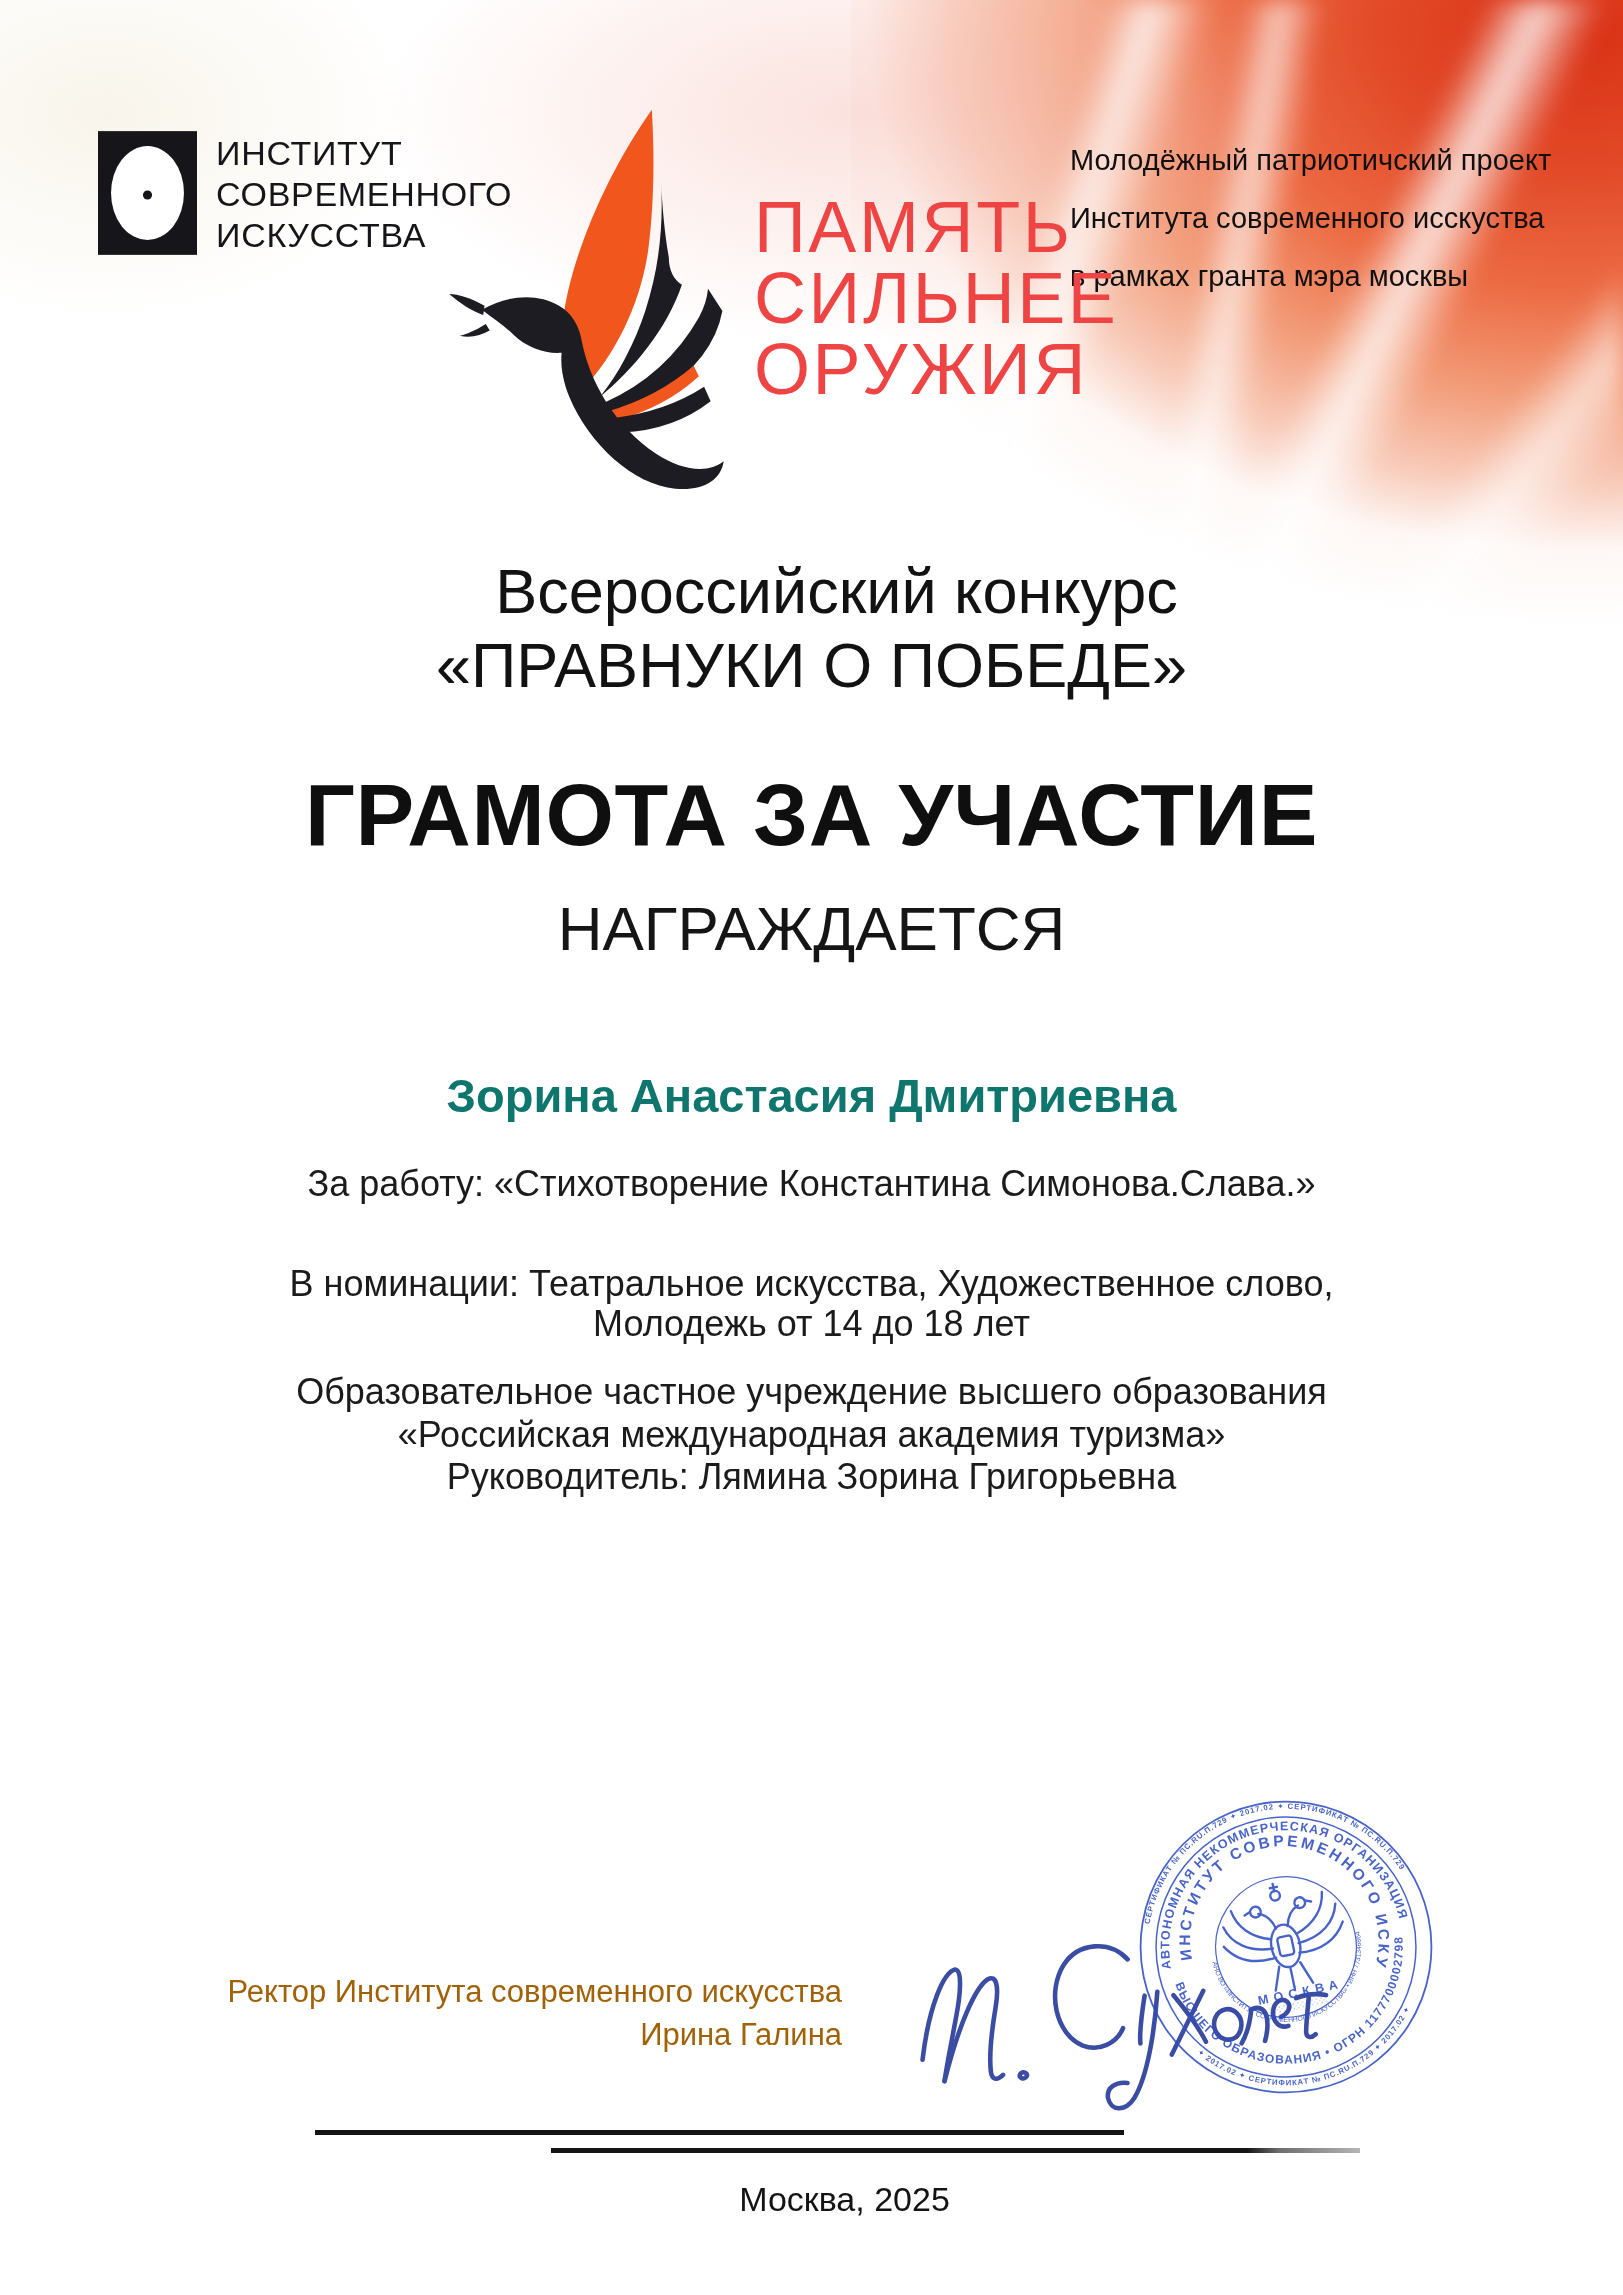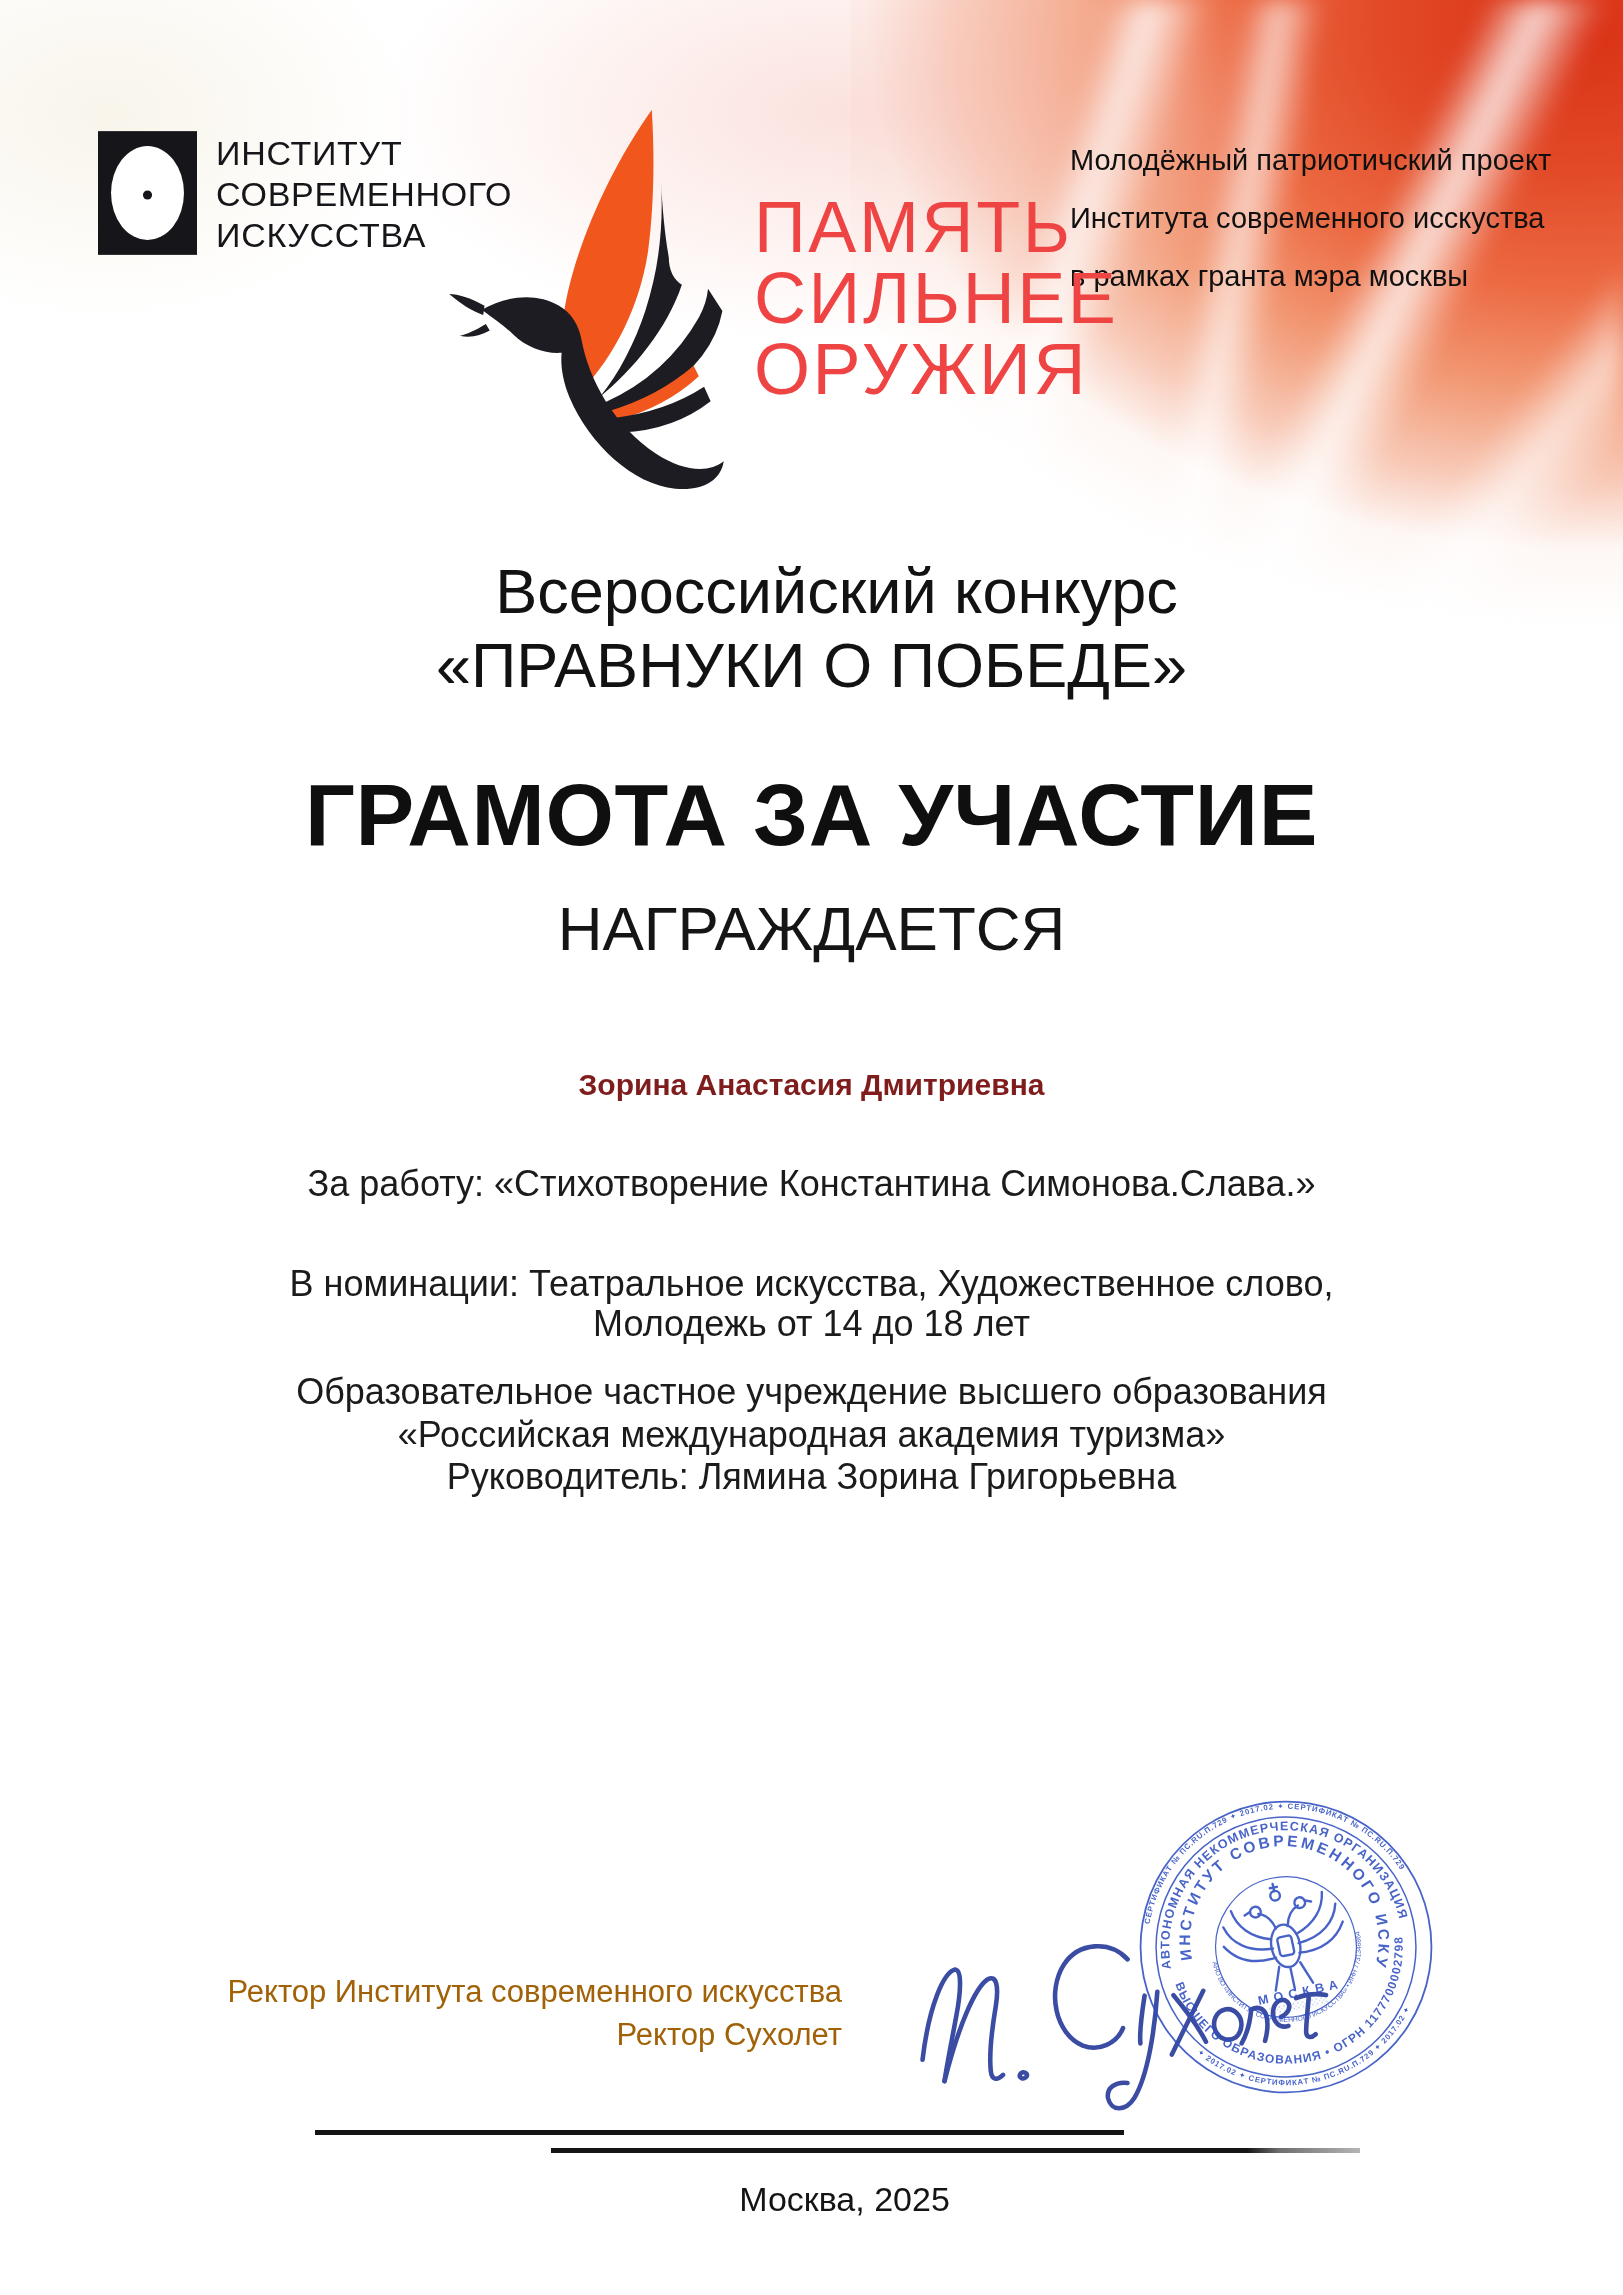--- a/index.html
+++ b/index.html
@@ -50,21 +50,21 @@
     position:absolute; left:754px; top:192px;
     font-size:72px; line-height:71px; font-weight:500; letter-spacing:2.6px;
     color:#ef4444;
   }
   
   .center{position:absolute; left:0; width:100%; text-align:center;}
   .contest-1{top:555px; font-size:63px; color:#121212;padding-left:25px;}
   .contest-2{top:629px; font-size:63px; color:#121212;}
   .award-title{top:764px; font-size:88px; font-weight:700; letter-spacing:0.7px; color:#0f0f0f;}
   .awarded{top:893px; font-size:62px; color:#151515;}
-  .recipient{top:1068px; font-size:30px; font-weight:700; color:#7f1d1d;}
+  .recipient{top:1068px; font-size:47px; font-weight:700; color:#0f766e;}
   .work{top:1163px; font-size:36px; color:#1b1b1b;}
   .nom-1{top:1263px; font-size:36px; color:#1b1b1b;}
   .nom-2{top:1303px; font-size:36px; color:#1b1b1b;}
   .inst-1{top:1371px; font-size:36px; color:#1b1b1b;}
   .inst-2{top:1414px; font-size:36px; color:#1b1b1b;}
   .supervisor{top:1456px; font-size:36px; color:#1b1b1b;}
   
   .signatory{
     position:absolute; right:781px; top:1970px; text-align:right;
     font-size:31px; line-height:43px; color:#a16207;
@@ -147,21 +147,21 @@
   <div class="center recipient">Зорина Анастасия Дмитриевна</div>
   <div class="center work">За работу: «Стихотворение Константина Симонова.Слава.»</div>
   <div class="center nom-1">В номинации: Театральное искусства, Художественное слово,</div>
   <div class="center nom-2">Молодежь от 14 до 18 лет</div>
   <div class="center inst-2">«Российская международная академия туризма»</div>
   <div class="center inst-1">Образовательное частное учреждение высшего образования</div>
   <div class="center supervisor">Руководитель: Лямина Зорина Григорьевна</div>
 
   <div class="signatory">
     <div>Ректор Института современного искусства</div>
-    <div>Ректор Сухолет</div>
+    <div>Ирина Галина</div>
   </div>
 
   <svg class="signature" width="445" height="255" viewBox="0 0 680 390" aria-label="И. Сухолет">
     <g fill="none" stroke="#2b3d9c" stroke-width="7" stroke-linecap="round" stroke-linejoin="round" opacity="0.92" transform="rotate(-6 340 195)">
       <path d="M 40,270 C 58,190 86,140 104,138 C 114,140 110,170 98,210 C 88,244 76,282 70,306"></path>
       <path d="M 70,306 C 100,224 132,168 152,158 C 166,152 168,170 160,200 C 150,236 142,276 142,298 C 142,312 150,314 160,306"></path>
       <path d="M 186,308 C 188,304 194,304 196,308 C 198,312 192,316 188,314 C 185,312 184,310 186,308"></path>
       <path d="M 368,150 C 344,118 296,116 270,148 C 240,186 246,252 286,274 C 310,286 338,276 350,254"></path>
       <path d="M 388,208 C 380,238 374,262 374,280"></path>
       <path d="M 408,204 C 398,262 380,330 356,362 C 340,382 318,378 316,358 C 315,342 330,334 348,338"></path>

